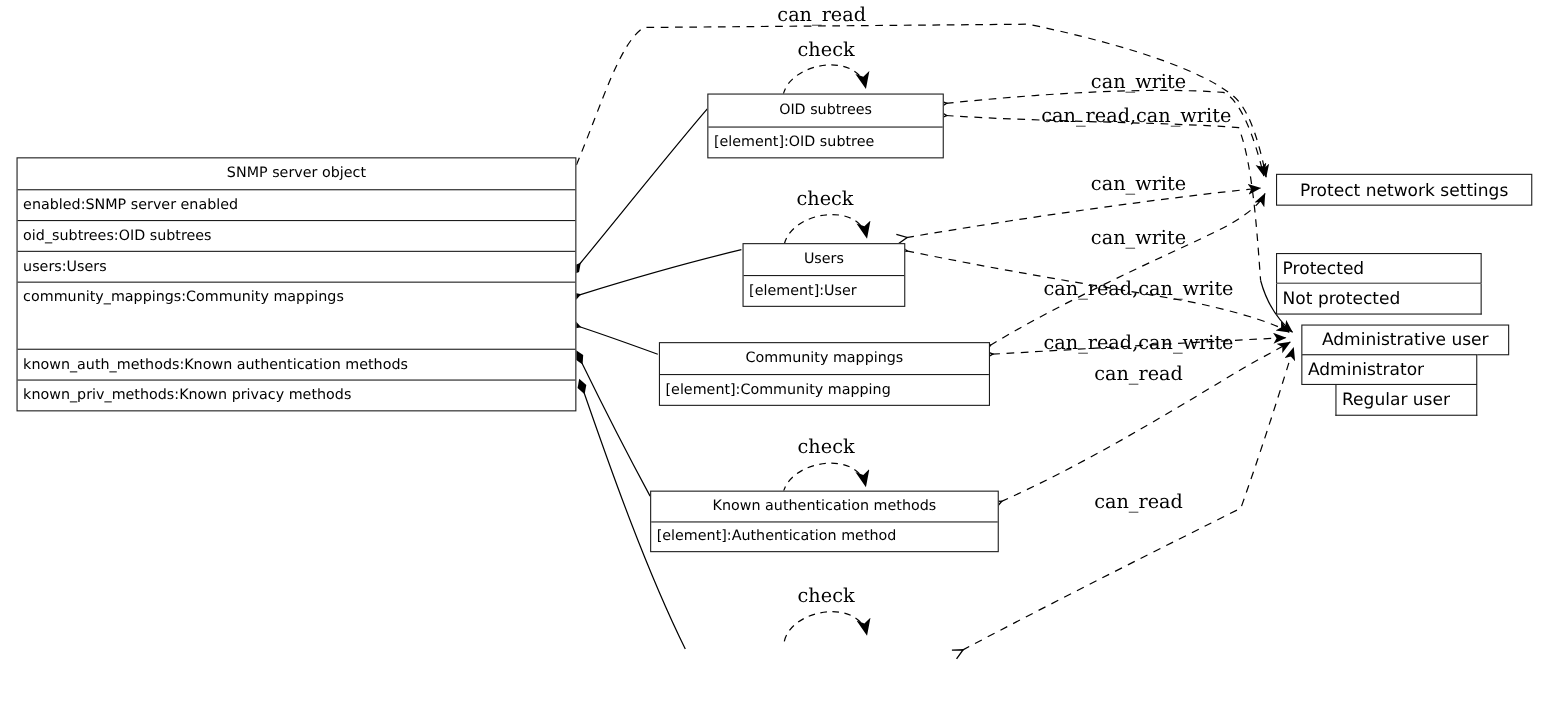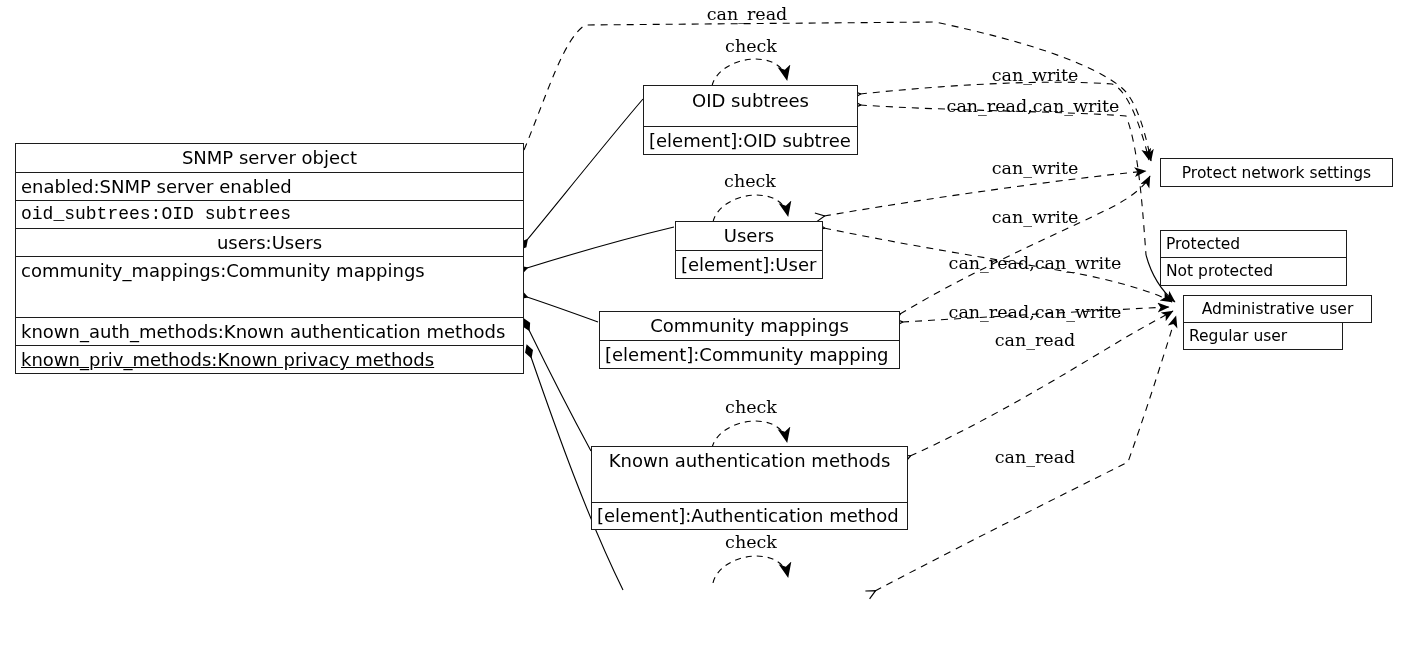--- a/index.html
+++ b/index.html
@@ -4,21 +4,21 @@
 <style>
   html,body{margin:0;padding:0;background:#ffffff;}
   #stage{
     position:relative;
     width:1411px;height:648px;
     background:#ffffff;
     font-family:"DejaVu Sans","Liberation Sans",sans-serif;
     overflow:hidden;
   }
   svg.edges{position:absolute;left:0;top:0;width:1411px;height:648px;}
-  .node{position:absolute;background:#ffffff;border:1px solid #1c1c1c;box-sizing:border-box;font-size:18px;color:#000;}
+  .node{position:absolute;background:#ffffff;border:1px solid #1c1c1c;box-sizing:border-box;font-size:13px;color:#000;}
   .node .title{text-align:center;white-space:nowrap;overflow:hidden;}
   .node .row{border-top:1px solid #1c1c1c;text-align:left;padding:0 5px;white-space:nowrap;overflow:hidden;box-sizing:border-box;}
   .hdrbox{position:absolute;background:#ffffff;border:1px solid #1c1c1c;box-sizing:border-box;font-size:15.5px;text-align:center;white-space:nowrap;color:#000;}
   .rowsbox{position:absolute;box-sizing:border-box;}
   .rowsbox .row{background:#ffffff;border:1px solid #1c1c1c;border-top:none;text-align:left;padding:0 5px;box-sizing:border-box;font-size:15.5px;white-space:nowrap;color:#000;}
   .rowsbox .row:first-child{border-top:1px solid #1c1c1c;}
   .elabel{
     position:absolute;
     font-family:"DejaVu Serif","Liberation Serif",serif;
     font-size:17.5px;color:#000;white-space:nowrap;
@@ -72,60 +72,61 @@
       <path d="M 910,456 C 1000,416 1095,355 1135,332 C 1158,319 1168,314 1173,311" marker-start="url(#vee)" marker-end="url(#arrow)"></path>
       <path d="M 875,591 C 960,546 1060,496 1128,462 C 1150,400 1167,345 1176,316" marker-start="url(#vee)" marker-end="url(#arrow)"></path>
     </g>
 
     <path d="M 1146,255 C 1152,277 1164,293 1175,302" stroke="#000" stroke-width="1.1" fill="none" marker-end="url(#arrow)"></path>
   </svg>
 
   <div class="node" style="left:15px;top:143px;width:509px;">
     <div class="title" style="height:28px;line-height:28px;">SNMP server object</div>
     <div class="row" style="height:28px;line-height:27px;">enabled:SNMP server enabled</div>
-    <div class="row" style="height:28px;line-height:27px;font-family:Liberation Mono, monospace;">oid_subtrees:OID subtrees</div>
-    <div class="row" style="height:28px;line-height:27px;text-align:center;">users:Users</div>
+    <div class="row" style="height:28px;line-height:27px;">oid_subtrees:OID subtrees</div>
+    <div class="row" style="height:28px;line-height:27px;">users:Users</div>
     <div class="row" style="height:28px;line-height:27px;">community_mappings:Community mappings</div>
     <div class="row" style="height:28px;line-height:27px;margin-top:33px;">known_auth_methods:Known authentication methods</div>
-    <div class="row" style="height:28px;line-height:27px;text-decoration:underline;">known_priv_methods:Known privacy methods</div>
+    <div class="row" style="height:28px;line-height:27px;">known_priv_methods:Known privacy methods</div>
   </div>
 
   <div class="node" style="left:643px;top:85px;width:215px;">
     <div class="title" style="height:29px;line-height:29px;">OID subtrees</div>
-    <div class="row" style="height:28px;line-height:27px;margin-top:11px;">[element]:OID subtree</div>
+    <div class="row" style="height:28px;line-height:27px;">[element]:OID subtree</div>
   </div>
 
   <div class="node" style="left:675px;top:221px;width:148px;">
     <div class="title" style="height:28px;line-height:28px;">Users</div>
     <div class="row" style="height:28px;line-height:27px;">[element]:User</div>
   </div>
 
   <div class="node" style="left:599px;top:311px;width:301px;">
     <div class="title" style="height:28px;line-height:28px;">Community mappings</div>
     <div class="row" style="height:28px;line-height:27px;">[element]:Community mapping</div>
   </div>
 
   <div class="node" style="left:591px;top:446px;width:317px;">
     <div class="title" style="height:27px;line-height:27px;">Known authentication methods</div>
-    <div class="row" style="height:27px;line-height:26px;margin-top:28px;">[element]:Authentication method</div>
+    <div class="row" style="height:27px;line-height:26px;">[element]:Authentication method</div>
   </div>
 
 
   <div>
     <div class="hdrbox" style="left:1160px;top:158px;width:233px;height:29px;line-height:28px;">Protect network settings</div>
     <div class="rowsbox" style="left:1160px;top:186px;width:187px;">
       <div class="row" style="height:28px;line-height:27px;margin-top:44px;">Protected</div>
       <div class="row" style="height:28px;line-height:27px;">Not protected</div>
     </div>
   </div>
 
   <div>
     <div class="hdrbox" style="left:1183px;top:295px;width:189px;height:28px;line-height:27px;">Administrative user</div>
     <div class="rowsbox" style="left:1183px;top:322px;width:160px;">
-      <div class="row" style="height:28px;line-height:27px;">Regular user</div>
+      <div class="row" style="height:28px;line-height:27px;">Administrator</div>
+      <div class="row" style="height:28px;line-height:27px;margin-left:31px;">Regular user</div>
     </div>
   </div>
 
   <span class="elabel" style="left:747px;top:14px;">can_read</span>
   <span class="elabel" style="left:751px;top:46px;">check</span>
   <span class="elabel" style="left:1035px;top:75px;">can_write</span>
   <span class="elabel" style="left:1033px;top:106px;">can_read,can_write</span>
   <span class="elabel" style="left:750px;top:181px;">check</span>
   <span class="elabel" style="left:1035px;top:168px;">can_write</span>
   <span class="elabel" style="left:1035px;top:217px;">can_write</span>

